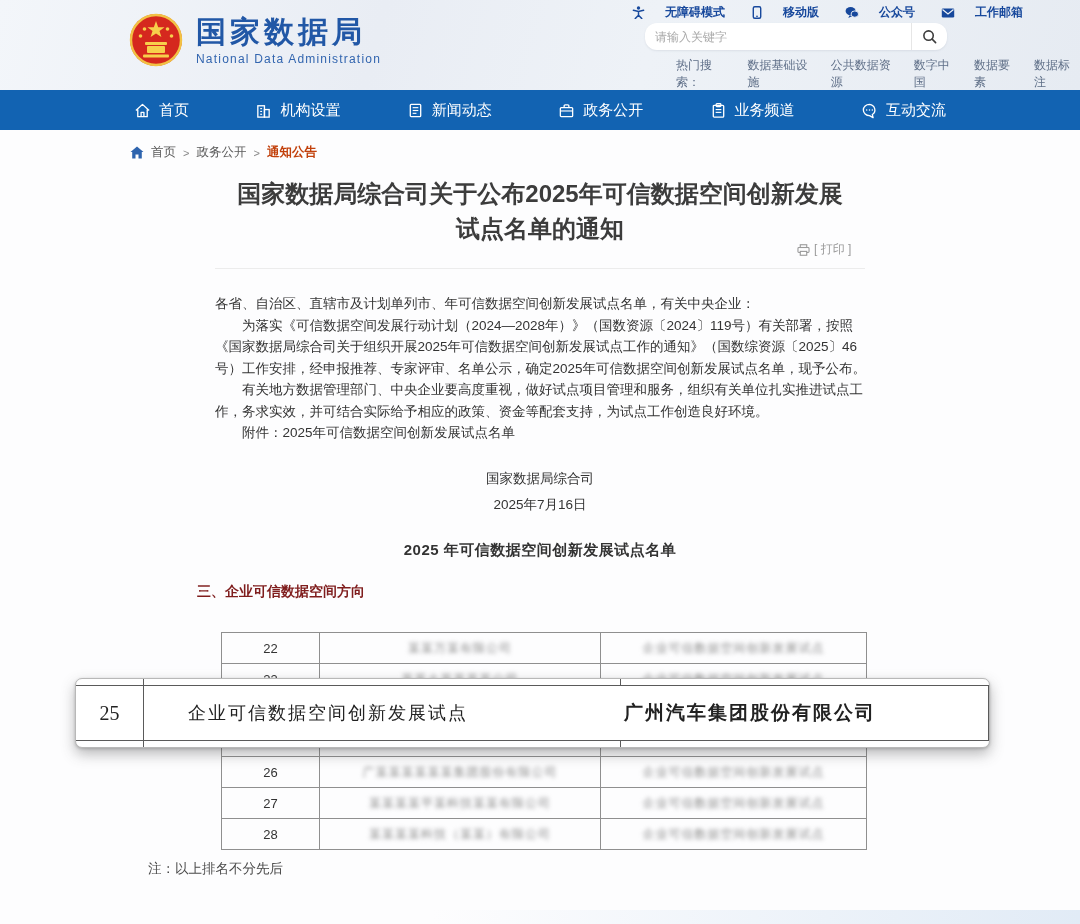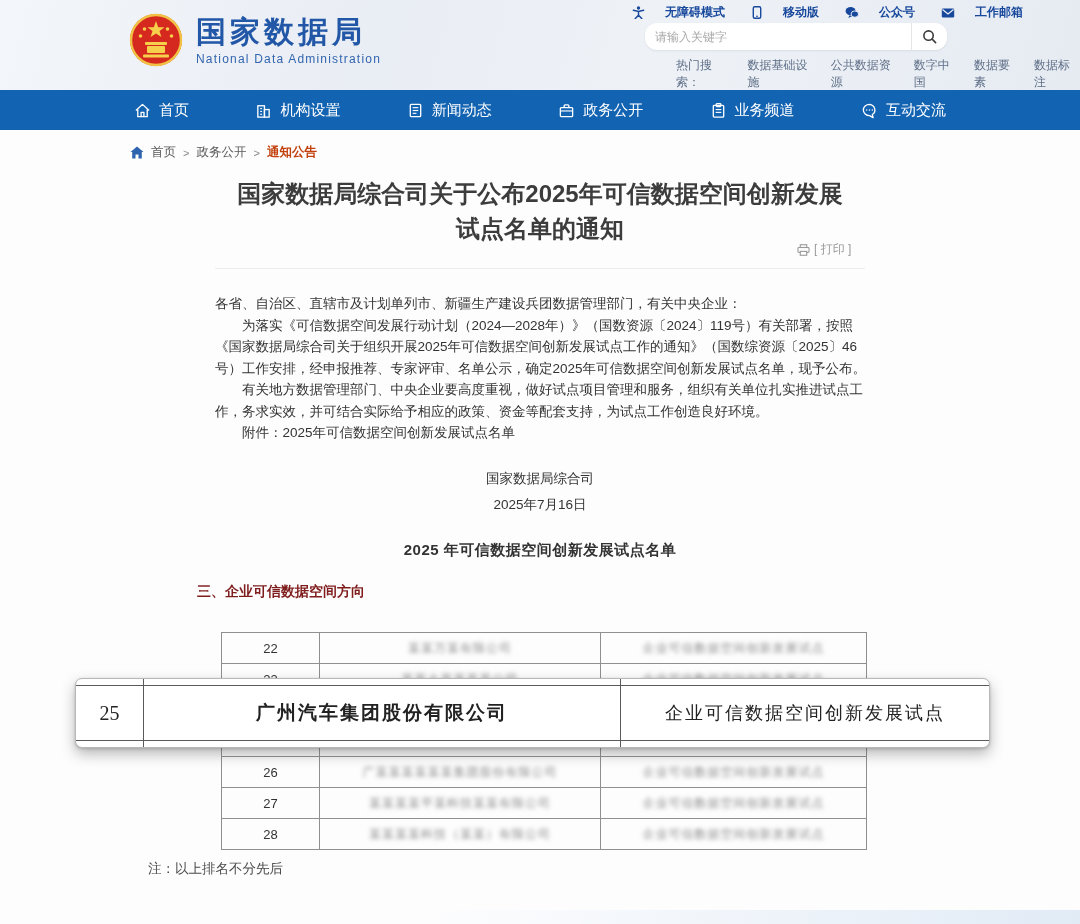--- a/index.html
+++ b/index.html
@@ -266,21 +266,21 @@
           <rect x="1" y="3.8" width="12" height="5.4" rx="1" fill="none" stroke="#9a9a9a" stroke-width="1.2"></rect>
           <rect x="3.5" y="8" width="7" height="4.2" fill="#fff" stroke="#9a9a9a" stroke-width="1.2"></rect>
         </svg>
     </span>
     <span>[ 打印 ]</span>
   </div>
 
   <div class="divider"></div>
 
   <div class="body-text">
-    <p>各省、自治区、直辖市及计划单列市、新疆生产建设兵团数据管理部门，有关中央企业：</p>
+    <p>各省、自治区、直辖市及计划单列市、年可信数据空间创新发展试点名单，有关中央企业：</p>
     <p class="indent">为落实《可信数据空间发展行动计划（2024—2028年）》（国数资源〔2024〕119号）有关部署，按照《国家数据局综合司关于组织开展2025年可信数据空间创新发展试点工作的通知》（国数综资源〔2025〕46号）工作安排，经申报推荐、专家评审、名单公示，确定2025年可信数据空间创新发展试点名单，现予公布。</p>
     <p class="indent">有关地方数据管理部门、中央企业要高度重视，做好试点项目管理和服务，组织有关单位扎实推进试点工作，务求实效，并可结合实际给予相应的政策、资金等配套支持，为试点工作创造良好环境。</p>
     <p class="indent">附件：2025年可信数据空间创新发展试点名单</p>
   </div>
 
   <div class="sig-block sig1">国家数据局综合司</div>
   <div class="sig-block sig2">2025年7月16日</div>
 
   <div class="list-title">2025 年可信数据空间创新发展试点名单</div>
   <div class="section-heading">三、企业可信数据空间方向</div>
@@ -326,22 +326,22 @@
   </table>
 
   <div class="callout">
     <div class="co-strip top">
       <span class="s-no"></span>
         <span class="s-co"></span>
         <span></span>
     </div>
     <div class="co-main">
       <span class="co-cell co-no co-v">25</span>
+      <span class="co-cell co-cat">企业可信数据空间创新发展试点</span>
       <span class="co-cell co-co co-v">广州汽车集团股份有限公司</span>
-      <span class="co-cell co-cat">企业可信数据空间创新发展试点</span>
     </div>
     <div class="co-strip bottom">
       <span class="s-no"></span>
         <span class="s-co"></span>
         <span></span>
     </div>
   </div>
 
   <div class="note">注：以上排名不分先后</div>
 

